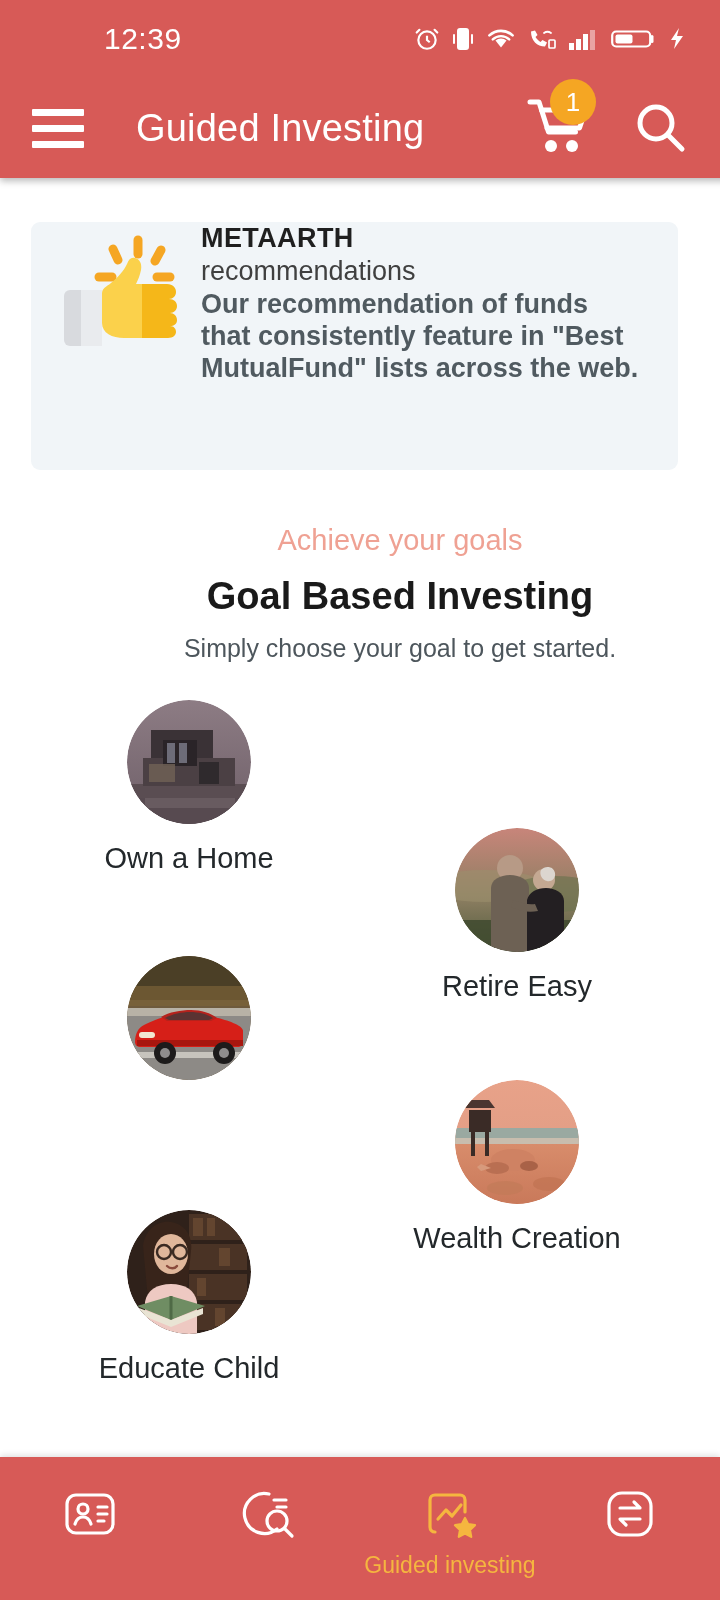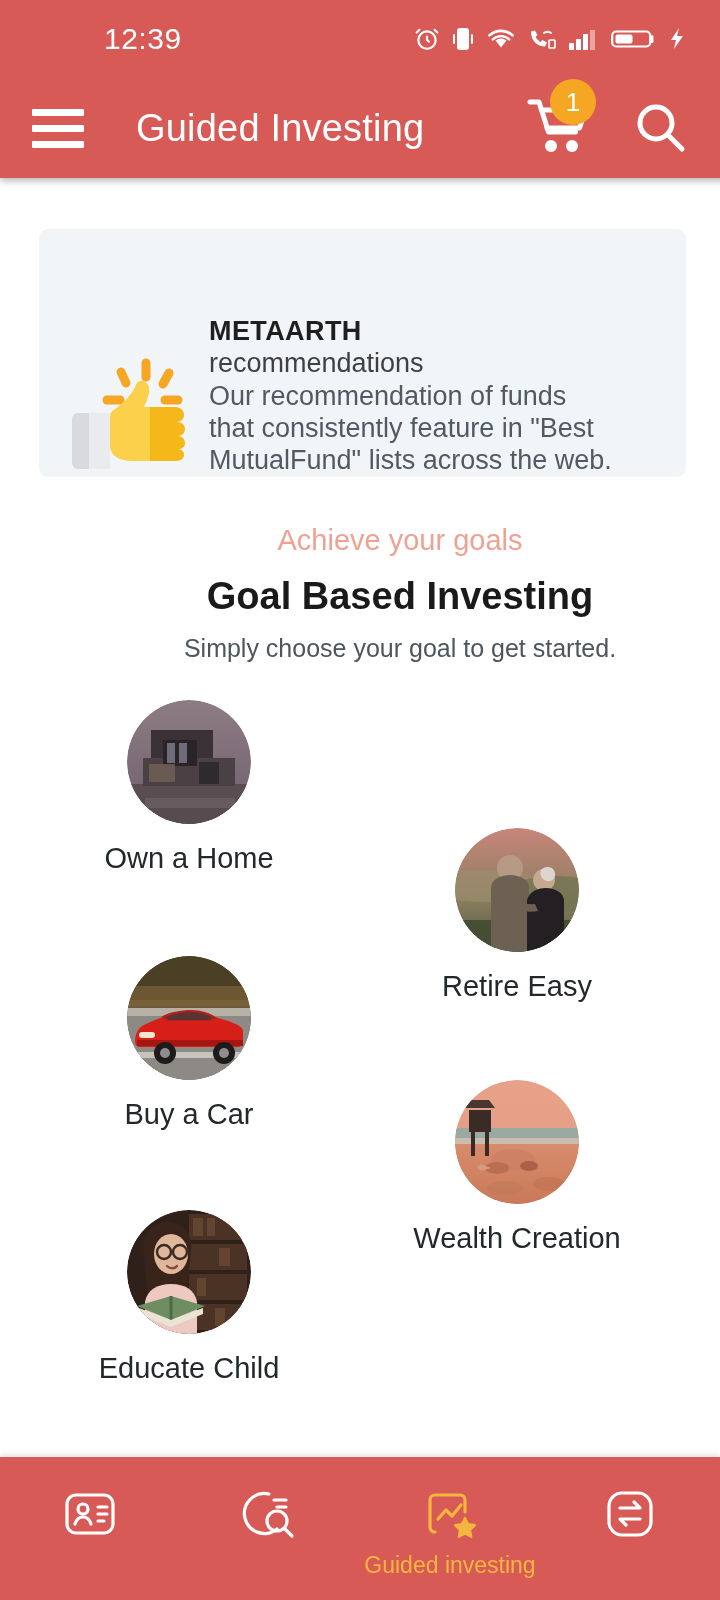--- a/index.html
+++ b/index.html
@@ -106,30 +106,29 @@
   .search-btn {
     width: 54px;
     height: 54px;
     margin-right: 32px;
     cursor: pointer;
   }
 
   
   .reco-card {
     position: absolute;
-    top: 229px;
+    top: 222px;
     left: 31px;
     width: 647px;
     height: 248px;
     background: #f1f5f8;
     border-radius: 9px;
     display: flex;
-    align-items: flex-end;
+    align-items: flex-start;
     box-sizing: border-box;
-    margin-left: 8px;
   }
   .reco-icon {
     width: 170px;
     display: flex;
     align-items: center;
     justify-content: center;
     flex-shrink: 0;
   }
   .reco-text { padding-right: 20px; }
   .reco-brand {
@@ -142,20 +141,21 @@
   .reco-sub {
     font-size: 27px;
     color: #404040;
     line-height: 1.22;
   }
   .reco-desc {
     font-size: 27px;
     color: #505a60;
     line-height: 1.18;
     margin-top: 1px;
+    font-weight: bold;
   }
 
   
   .goal-head {
     position: absolute;
     top: 522px;
     left: 0;
     width: 720px;
     text-align: center;
     padding-left: 40px;
@@ -451,21 +451,20 @@
           <path d="M38 62c7-4 17-6 25-6 9 0 17 2 23 6l-4 2H42l-4-2Z" fill="#3c3a3a" opacity="0.75"></path>
           <path d="M10 84h106v6H10z" fill="#a8170f"></path>
           <rect x="12" y="76" width="16" height="6" rx="3" fill="#f2e7d2"></rect>
           <circle cx="38" cy="97" r="11" fill="#1d1b1b"></circle>
             <circle cx="38" cy="97" r="5" fill="#8f8d8d"></circle>
           <circle cx="97" cy="97" r="11" fill="#1d1b1b"></circle>
             <circle cx="97" cy="97" r="5" fill="#8f8d8d"></circle>
         </g>
       </svg>
     </div>
-    <div class="goal-label">Buy a Car</div>
   </div>
 
   <div class="goal-item" style="left:388px; top:390px; width:258px;">
     <div class="goal-circle">
       <svg width="124" height="124" viewBox="0 0 124 124">
         <defs>
             <clipPath id="c4">
               <circle cx="62" cy="62" r="62"></circle>
             </clipPath>
           <linearGradient id="sky4" x1="0" y1="0" x2="0" y2="1">

